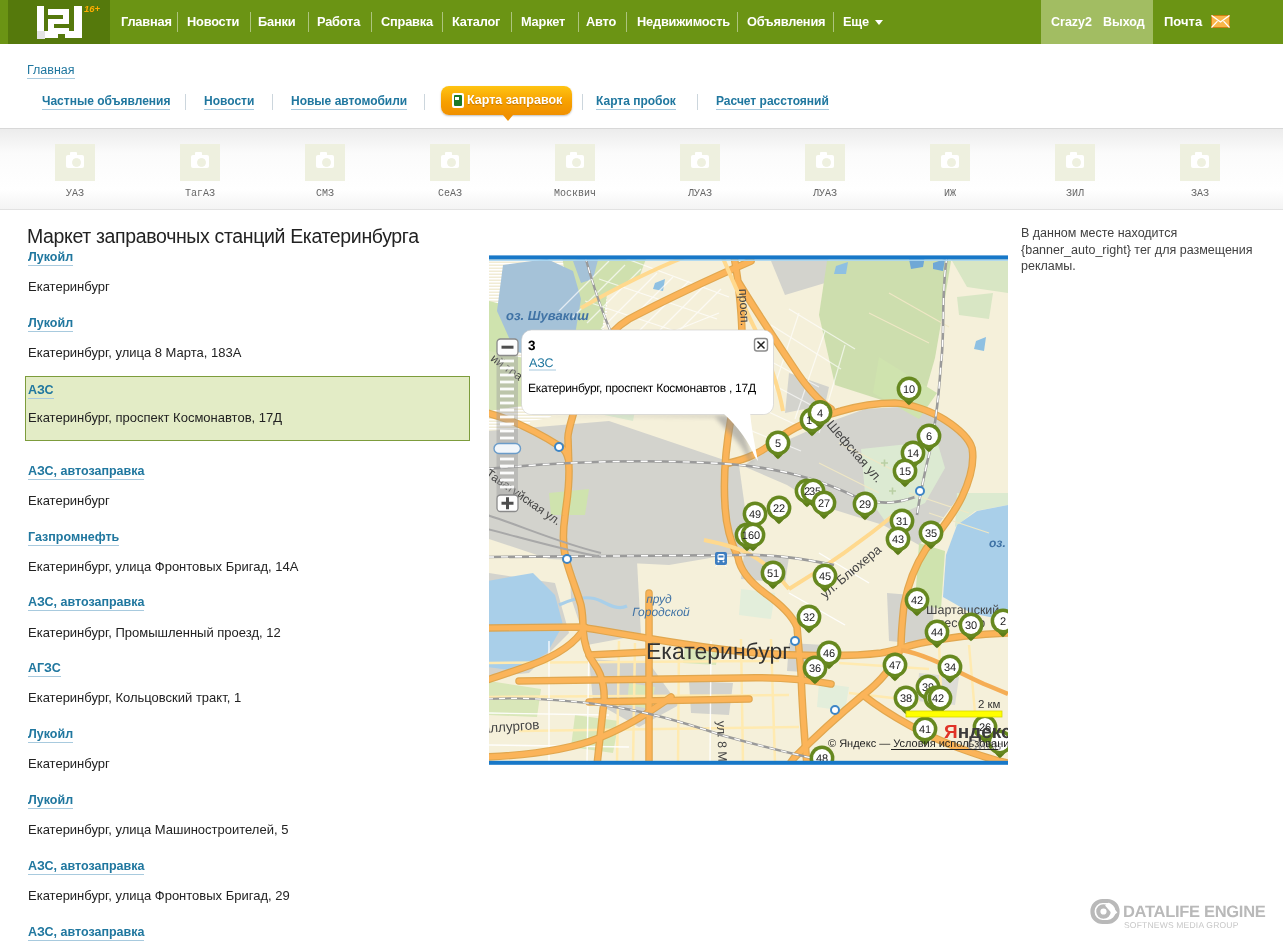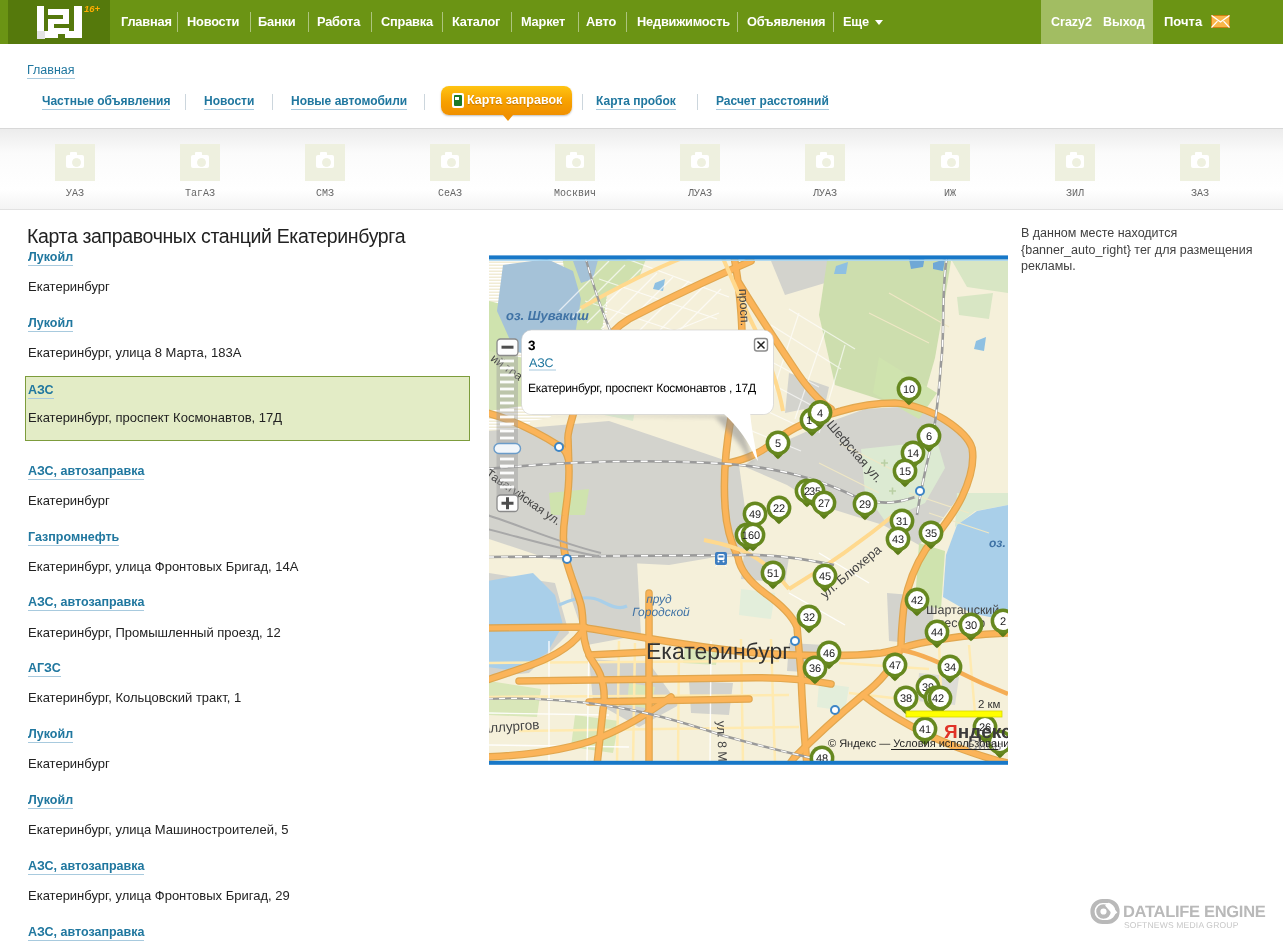--- a/index.html
+++ b/index.html
@@ -183,21 +183,21 @@
       <div class="lbl">ЗИЛ</div>
     </div>
   <div class="brand" style="left:1140px">
       <div class="ph">
         <span class="cam"></span>
       </div>
       <div class="lbl">ЗАЗ</div>
     </div>
 </div>
 
-<div id="h1t">Карта заправочных станций Екатеринбурга</div>
+<div id="h1t">Маркет заправочных станций Екатеринбурга</div>
 <a class="slink" style="top:250px">Лукойл</a>
 <div class="saddr" style="top:279px">Екатеринбург</div>
 <a class="slink" style="top:316px">Лукойл</a>
 <div class="saddr" style="top:345px">Екатеринбург, улица 8 Марта, 183А</div>
 <div id="hibox"></div>
 <a class="slink" style="top:383px">АЗС</a>
 <div class="saddr" style="top:410px">Екатеринбург, проспект Космонавтов, 17Д</div>
 <a class="slink" style="top:464px">АЗС, автозаправка</a>
 <div class="saddr" style="top:493px">Екатеринбург</div>
 <a class="slink" style="top:530px">Газпромнефть</a>

